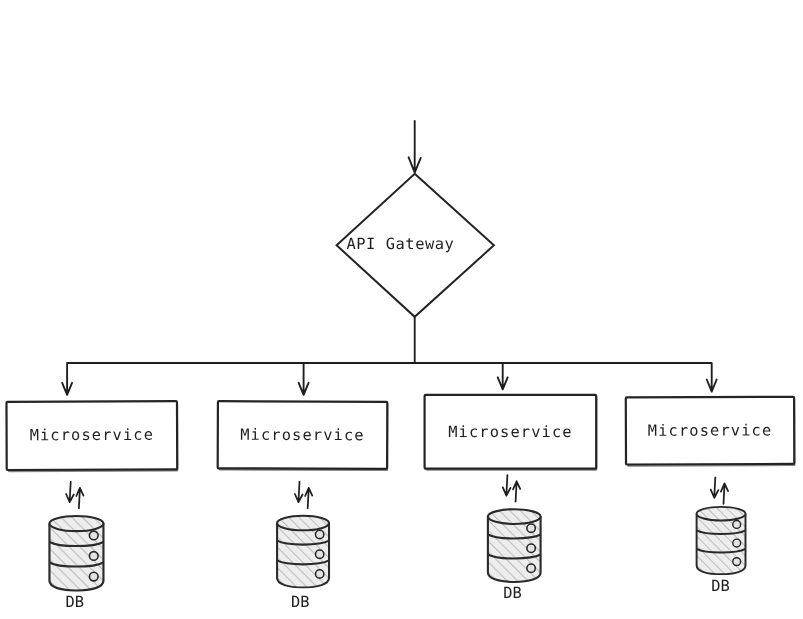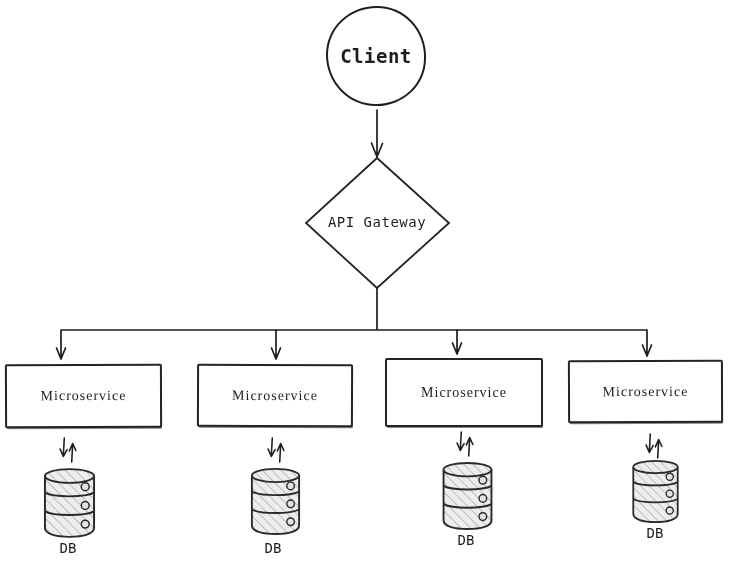--- a/index.html
+++ b/index.html
@@ -40,42 +40,41 @@
     align-items: center;
     justify-content: center;
     font-size: 19px;
     font-weight: bold;
     letter-spacing: 0.5px;
     background: #ffffff;
     box-sizing: border-box;
   }
   
   .gateway-label {
-    left: 307px;
+    left: 294px;
     top: 214px;
     width: 140px;
     font-size: 14px;
     font-weight: 500;
     letter-spacing: 0.5px;
   }
   
   .ms-box {
     position: absolute;
     border: 2px solid #242424;
     border-radius: 2px;
     background: #ffffff;
     box-sizing: border-box;
     display: flex;
     align-items: center;
     justify-content: center;
     font-size: 14px;
     font-weight: 500;
     letter-spacing: 1px;
     box-shadow: 1px 2px 0 -1px rgba(36,36,36,0.55);
-    font-family: Liberation Serif, serif;
   }
   .ms-box.b1 { left: 5px;   top: 364px; width: 157px; height: 64px; transform: rotate(-0.2deg); }
   .ms-box.b2 { left: 197px; top: 364px; width: 156px; height: 63px; transform: rotate(0.2deg); }
   .ms-box.b3 { left: 385px; top: 358px; width: 158px; height: 69px; border-width: 2.5px; }
   .ms-box.b4 { left: 568px; top: 360px; width: 155px; height: 63px; transform: rotate(-0.2deg); }
   
   .db-label {
     width: 60px;
     font-size: 14px;
     font-weight: 500;
@@ -137,23 +136,20 @@
     <use href="#updown-arrows" x="264" y="437" width="24" height="26"></use>
     <use href="#updown-arrows" x="453" y="431" width="24" height="26"></use>
     <use href="#updown-arrows" x="642" y="433" width="24" height="26"></use>
 
     <use href="#db-cylinder" x="42" y="467" width="55" height="71"></use>
     <use href="#db-cylinder" x="248" y="467" width="55" height="68"></use>
     <use href="#db-cylinder" x="440" y="461" width="55" height="69"></use>
     <use href="#db-cylinder" x="628" y="459" width="55" height="64"></use>
   </svg>
 
-  <div class="client-circle">
-    <span>Client</span>
-  </div>
 
   <div class="node-label gateway-label">API Gateway</div>
 
   <div class="ms-box b1">
     <span>Microservice</span>
   </div>
   <div class="ms-box b2">
     <span>Microservice</span>
   </div>
   <div class="ms-box b3">

